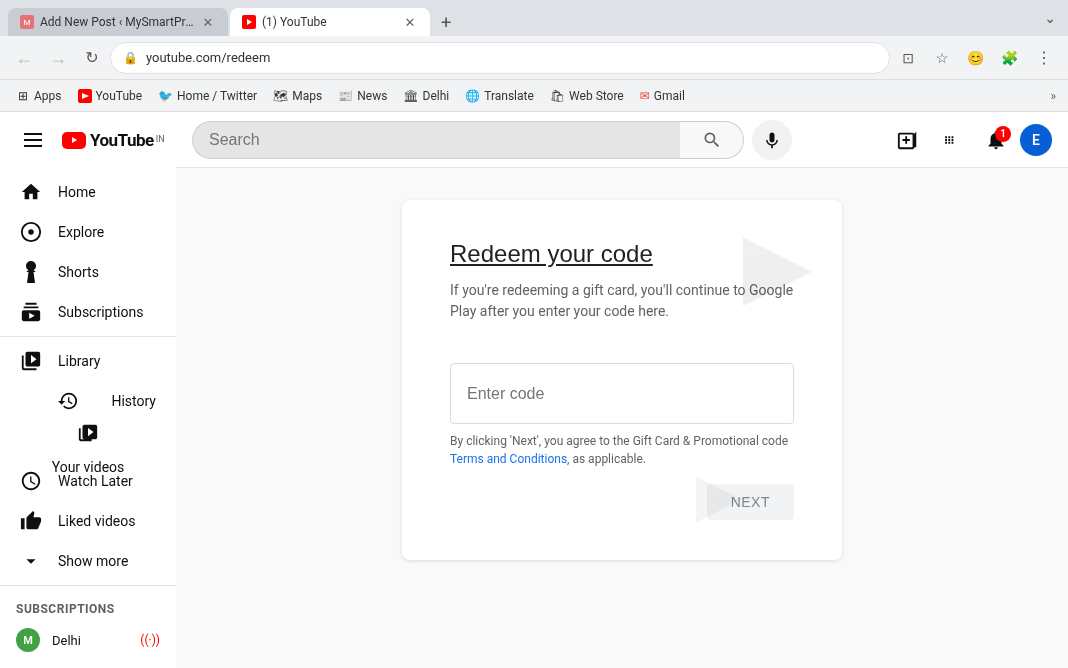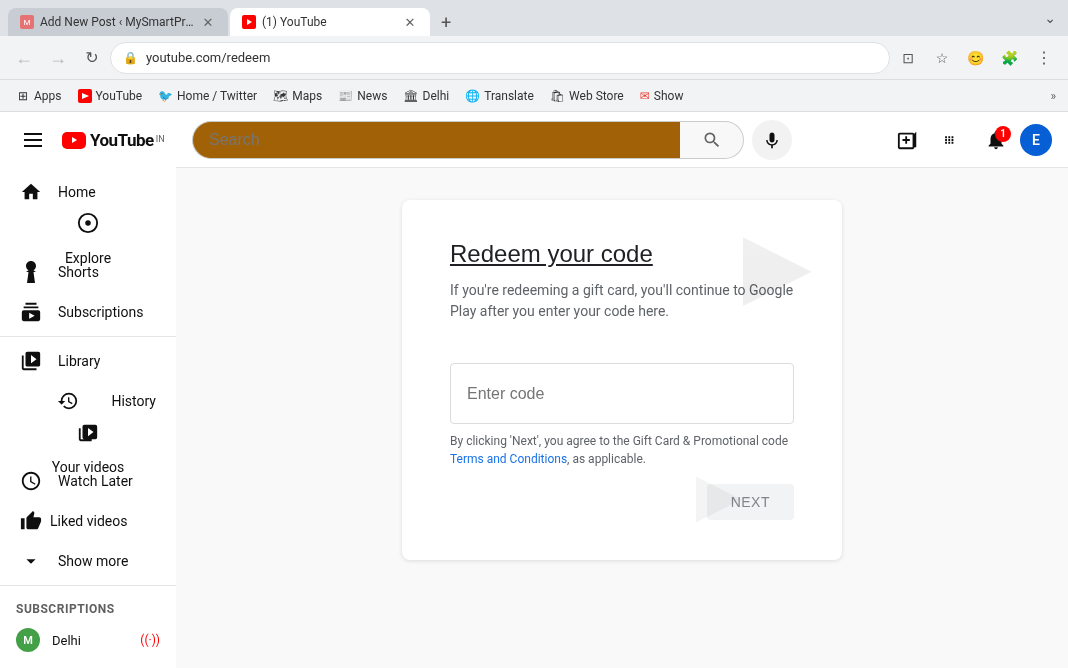--- a/index.html
+++ b/index.html
@@ -79,21 +79,21 @@
   <div style="display:flex;align-items:center;gap:4px;padding:2px 8px;border-radius:4px;cursor:pointer;font-size:12px;color:#333;white-space:nowrap;">
     <span style="font-size:12px;color:#4285f4;">🌐</span>
     <span>Translate</span>
   </div>
   <div style="display:flex;align-items:center;gap:4px;padding:2px 8px;border-radius:4px;cursor:pointer;font-size:12px;color:#333;white-space:nowrap;">
     <span style="font-size:12px;">🛍</span>
     <span>Web Store</span>
   </div>
   <div style="display:flex;align-items:center;gap:4px;padding:2px 8px;border-radius:4px;cursor:pointer;font-size:12px;color:#333;white-space:nowrap;">
     <span style="font-size:12px;color:#ea4335;">✉</span>
-    <span>Show</span>
+    <span>Gmail</span>
   </div>
   <div style="margin-left:auto;padding:2px 4px;color:#666;font-size:12px;cursor:pointer;">»</div>
 </div>
 
 <div style="display:flex; height:calc(668px - 36px - 44px - 32px); background:white;">
 
   <div style="width:176px; height:100%; overflow-y:auto; background:white; flex-shrink:0; border-right:none;">
 
     <div style="display:flex;align-items:center;padding:0 16px;gap:12px;height:56px;">
       <div style="display:flex;flex-direction:column;gap:4px;padding:8px;border-radius:50%;cursor:pointer;">
@@ -114,21 +114,21 @@
 
     <div style="padding:4px 0; border-bottom:1px solid #e5e5e5;">
       <div style="display:flex;align-items:center;gap:16px;padding:0 16px;height:40px;cursor:pointer;border-radius:10px;margin:0 4px;">
         <span style="width:22px;height:22px;display:flex;align-items:center;justify-content:center;">
           <svg width="22" height="22" viewBox="0 0 24 24">
               <path d="M10 20v-6h4v6h5v-8h3L12 3 2 12h3v8z" fill="#0f0f0f"></path>
             </svg>
         </span>
         <span style="font-size:14px;color:#0f0f0f;">Home</span>
       </div>
-      <div style="display:flex;align-items:center;gap:16px;padding:0 16px;height:40px;cursor:pointer;border-radius:10px;margin:0 4px;flex-direction:column;">
+      <div style="display:flex;align-items:center;gap:16px;padding:0 16px;height:40px;cursor:pointer;border-radius:10px;margin:0 4px;">
         <span style="width:22px;height:22px;display:flex;align-items:center;justify-content:center;">
           <svg width="22" height="22" viewBox="0 0 24 24">
               <circle cx="12" cy="12" r="10" fill="none" stroke="#0f0f0f" stroke-width="2"></circle>
               <circle cx="12" cy="12" r="3" fill="#0f0f0f"></circle>
             </svg>
         </span>
         <span style="font-size:14px;color:#0f0f0f;">Explore</span>
       </div>
       <div style="display:flex;align-items:center;gap:16px;padding:0 16px;height:40px;cursor:pointer;border-radius:10px;margin:0 4px;">
         <span style="width:22px;height:22px;display:flex;align-items:center;justify-content:center;">
@@ -174,21 +174,21 @@
         <span style="font-size:14px;color:#0f0f0f;">Your videos</span>
       </div>
       <div style="display:flex;align-items:center;gap:16px;padding:0 16px;height:40px;cursor:pointer;border-radius:10px;margin:0 4px;">
         <span style="width:22px;height:22px;display:flex;align-items:center;justify-content:center;">
           <svg width="22" height="22" viewBox="0 0 24 24">
               <path d="M12 2C6.48 2 2 6.48 2 12s4.48 10 10 10 10-4.48 10-10S17.52 2 12 2zm0 18c-4.41 0-8-3.59-8-8s3.59-8 8-8 8 3.59 8 8-3.59 8-8 8zm.5-13H11v6l5.25 3.15.75-1.23-4.5-2.67z" fill="#0f0f0f"></path>
             </svg>
         </span>
         <span style="font-size:14px;color:#0f0f0f;">Watch Later</span>
       </div>
-      <div style="display:flex;align-items:center;gap:8px;padding:0 16px;height:40px;cursor:pointer;border-radius:10px;margin:0 4px;">
+      <div style="display:flex;align-items:center;gap:16px;padding:0 16px;height:40px;cursor:pointer;border-radius:10px;margin:0 4px;">
         <span style="width:22px;height:22px;display:flex;align-items:center;justify-content:center;">
           <svg width="22" height="22" viewBox="0 0 24 24">
               <path d="M1 21h4V9H1v12zm22-11c0-1.1-.9-2-2-2h-6.31l.95-4.57.03-.32c0-.41-.17-.79-.44-1.06L14.17 1 7.59 7.59C7.22 7.95 7 8.45 7 9v10c0 1.1.9 2 2 2h9c.83 0 1.54-.5 1.84-1.22l3.02-7.05c.09-.23.14-.47.14-.73v-2z" fill="#0f0f0f"></path>
             </svg>
         </span>
         <span style="font-size:14px;color:#0f0f0f;">Liked videos</span>
       </div>
       <div style="display:flex;align-items:center;gap:16px;padding:0 16px;height:40px;cursor:pointer;border-radius:10px;margin:0 4px;">
         <span style="width:22px;height:22px;display:flex;align-items:center;justify-content:center;">
           <svg width="22" height="22" viewBox="0 0 24 24">
@@ -212,21 +212,21 @@
         
       </div>
 
     </div>
   </div>
 
   <div style="flex:1; display:flex; flex-direction:column; overflow:hidden;">
 
     <div style="height:56px;display:flex;align-items:center;padding:0 16px;gap:8px;background:white;border-bottom:1px solid #e5e5e5;flex-shrink:0;">
       <div style="flex:1;display:flex;align-items:center;max-width:600px;">
-        <input type="text" style="flex: 1 1 0%; height: 38px; border-top: 1px solid rgb(204, 204, 204); border-bottom: 1px solid rgb(204, 204, 204); border-left: 1px solid rgb(204, 204, 204); border-image: initial; border-right: none; border-radius: 40px 0px 0px 40px; padding: 0px 16px; font-size: 16px; outline: none; color: rgb(15, 15, 15); background: #a16207;" placeholder="Search">
+        <input type="text" style="flex: 1 1 0%; height: 38px; border-top: 1px solid rgb(204, 204, 204); border-bottom: 1px solid rgb(204, 204, 204); border-left: 1px solid rgb(204, 204, 204); border-image: initial; border-right: none; border-radius: 40px 0px 0px 40px; padding: 0px 16px; font-size: 16px; outline: none; color: rgb(15, 15, 15); background: #e5e5e5;" placeholder="Search">
         <button style="height:38px;width:64px;background:#f8f8f8;border:1px solid #ccc;border-left:none;border-radius:0 40px 40px 0;display:flex;align-items:center;justify-content:center;cursor:pointer;">
           <svg width="20" height="20" viewBox="0 0 24 24">
               <path d="M15.5 14h-.79l-.28-.27A6.471 6.471 0 0 0 16 9.5 6.5 6.5 0 1 0 9.5 16c1.61 0 3.09-.59 4.23-1.57l.27.28v.79l5 4.99L20.49 19l-4.99-5zm-6 0C7.01 14 5 11.99 5 9.5S7.01 5 9.5 5 14 7.01 14 9.5 11.99 14 9.5 14z" fill="#606060"></path>
             </svg>
         </button>
         <button style="width:40px;height:40px;background:#f2f2f2;border:none;border-radius:50%;display:flex;align-items:center;justify-content:center;cursor:pointer;margin-left:8px;">
           <svg width="20" height="20" viewBox="0 0 24 24">
               <path d="M12 15c1.66 0 2.99-1.34 2.99-3L15 6c0-1.66-1.34-3-3-3S9 4.34 9 6v6c0 1.66 1.34 3 3 3zm5.3-3c0 3-2.54 5.1-5.3 5.1S6.7 15 6.7 12H5c0 3.42 2.72 6.23 6 6.72V22h2v-3.28c3.28-.48 6-3.3 6-6.72h-1.7z" fill="#0f0f0f"></path>
             </svg>
         </button>

